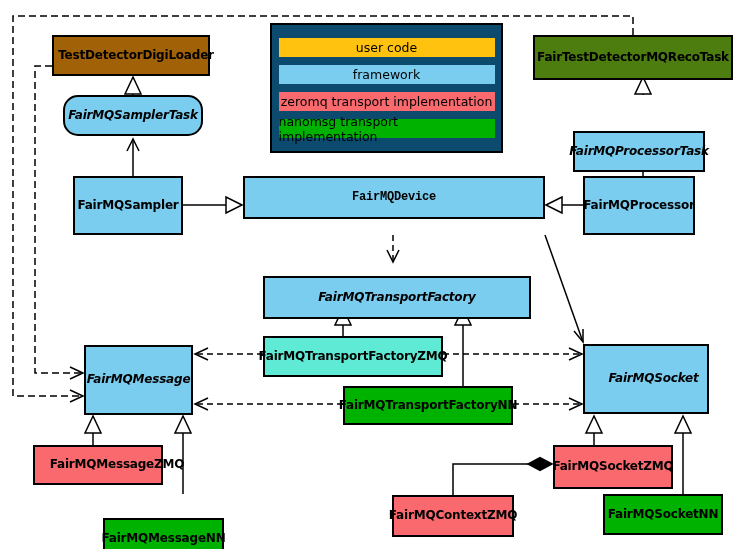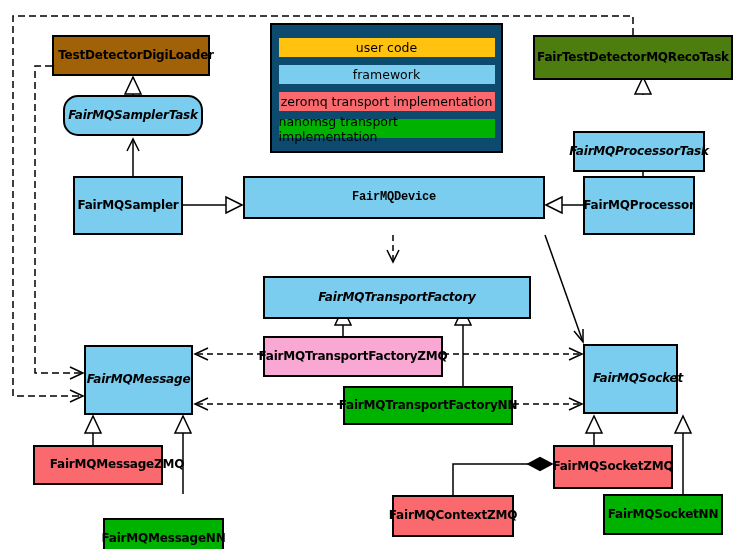--- a/index.html
+++ b/index.html
@@ -142,27 +142,27 @@
   <div class="node abstract" style="left: 573px; top: 95px; width: 132px; height: 41px; background-color: rgb(123, 205, 240); margin-top: 36px;">FairMQProcessorTask</div>
 
   <div class="node" style="left: 73px; top: 176px; width: 110px; height: 59px; background-color: rgb(123, 205, 240);">FairMQSampler</div>
 
   <div class="node" style="left: 243px; top: 176px; width: 302px; height: 43px; background-color: rgb(123, 205, 240); font-family: Liberation Mono, monospace;">FairMQDevice</div>
 
   <div class="node" style="left: 583px; top: 176px; width: 112px; height: 59px; background-color: rgb(123, 205, 240);">FairMQProcessor</div>
 
   <div class="node abstract" style="left: 263px; top: 264px; width: 268px; height: 43px; background-color: rgb(123, 205, 240); margin-top: 12px;">FairMQTransportFactory</div>
 
-  <div class="node" style="left: 263px; top: 336px; width: 180px; height: 41px; background-color: #f9a8d4;">FairMQTransportFactoryZMQ</div>
+  <div class="node" style="left: 263px; top: 336px; width: 180px; height: 41px; background-color: #5eead4;">FairMQTransportFactoryZMQ</div>
 
   <div class="node" style="left: 343px; top: 386px; width: 170px; height: 39px; background-color: rgb(0, 178, 0);">FairMQTransportFactoryNN</div>
 
   <div class="node abstract" style="left: 84px; top: 345px; width: 109px; height: 70px; background-color: rgb(123, 205, 240);">FairMQMessage</div>
 
-  <div class="node abstract" style="left: 583px; top: 344px; width: 95px; height: 70px; background-color: rgb(123, 205, 240); padding-left: 17px;">FairMQSocket</div>
+  <div class="node abstract" style="left: 583px; top: 344px; width: 126px; height: 70px; background-color: rgb(123, 205, 240); padding-left: 17px;">FairMQSocket</div>
 
   <div class="node" style="left: 33px; top: 445px; width: 130px; height: 40px; background-color: rgb(249, 105, 110); padding-left: 40px;">FairMQMessageZMQ</div>
 
   <div class="node" style="left: 103px; top: 494px; width: 121px; height: 41px; background-color: rgb(0, 178, 0); margin-top: 24px;">FairMQMessageNN</div>
 
   <div class="node" style="left: 553px; top: 445px; width: 120px; height: 44px; background-color: rgb(249, 105, 110);">FairMQSocketZMQ</div>
 
   <div class="node" style="left: 392px; top: 495px; width: 122px; height: 42px; background-color: rgb(249, 105, 110);">FairMQContextZMQ</div>
 
   <div class="node" style="left: 603px; top: 494px; width: 120px; height: 41px; background-color: rgb(0, 178, 0);">FairMQSocketNN</div>

